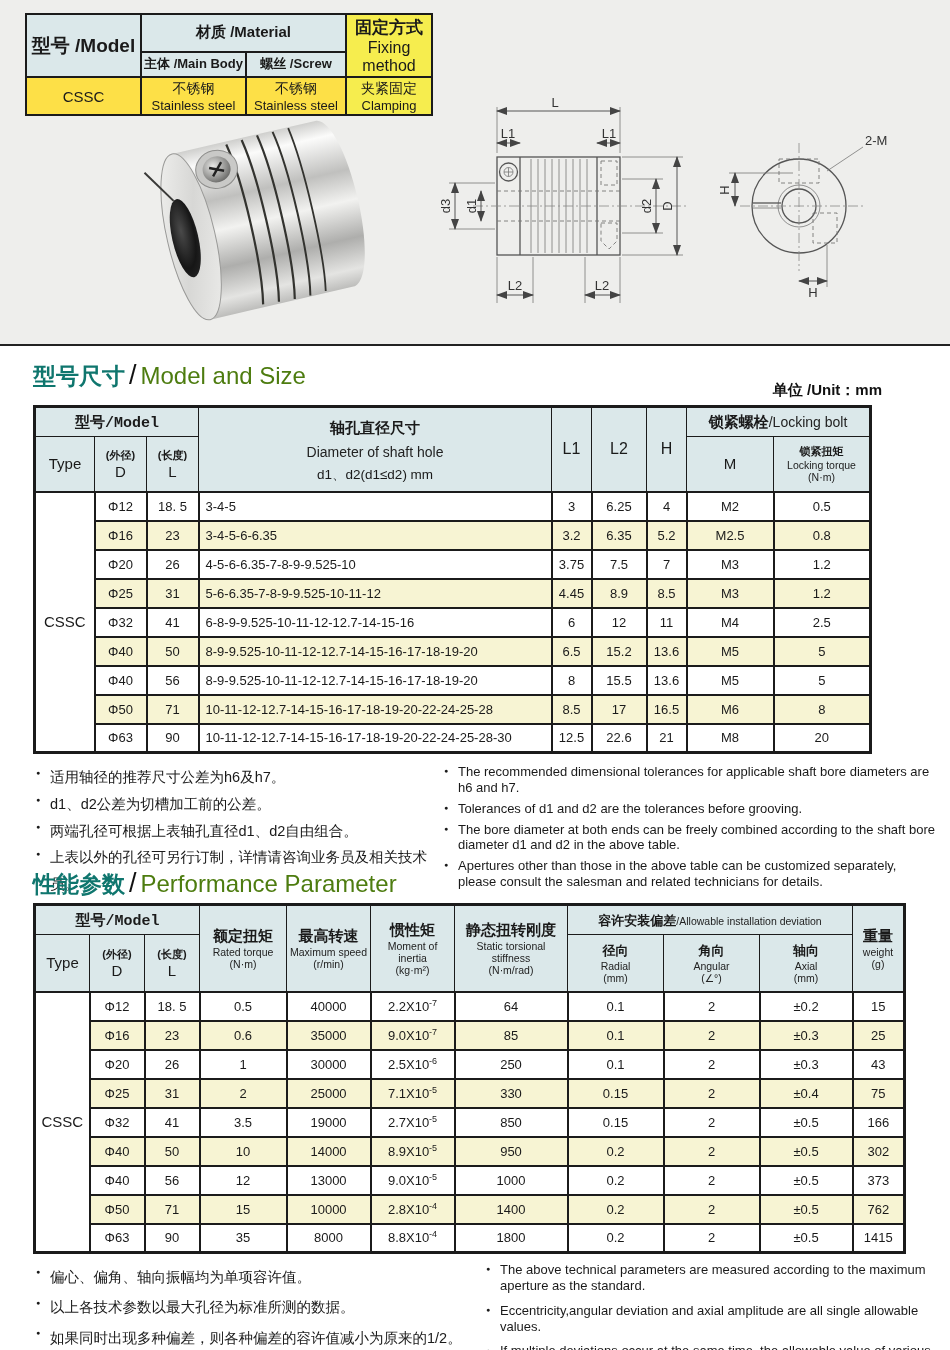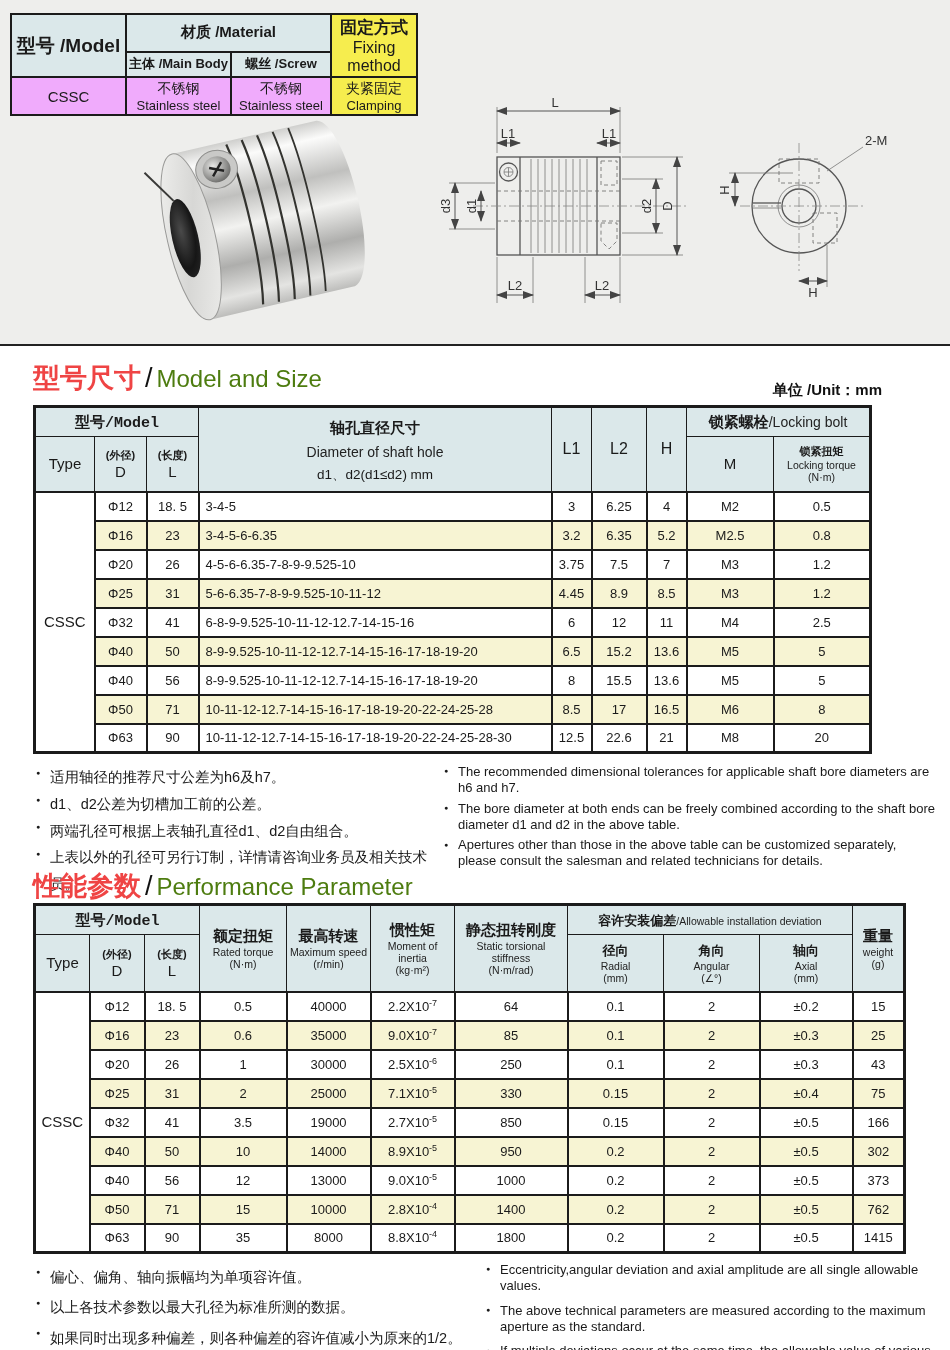--- a/index.html
+++ b/index.html
@@ -5,21 +5,21 @@
   html,body{margin:0;padding:0;}
   body{
     width:950px;height:1350px;position:relative;background:#ffffff;
     font-family:"Liberation Sans","DejaVu Sans",sans-serif;color:#1a1a1a;
     -webkit-font-smoothing:antialiased;
   }
   *{box-sizing:border-box;}
   
   .top-band{position:absolute;top:0;left:0;width:950px;height:346px;background:#eeeeec;border-bottom:2px solid #222;}
   
-  .spec{position:absolute;top:13px;left:10px;border-collapse:collapse;table-layout:fixed;background:#f0abfc;}
+  .spec{position:absolute;top:13px;left:25px;border-collapse:collapse;table-layout:fixed;background:#fde047;}
   .spec th,.spec td{border:2px solid #1b1b1b;text-align:center;vertical-align:middle;padding:1px 2px;}
   .spec th{background:#dbe8ea;font-weight:bold;}
   .spec .model-h{font-size:19px;}
   .spec .mat-h{font-size:15px;height:37px;}
   .spec .sub-h{font-size:13px;height:25px;margin-left:32px;}
   .spec .fix-h{background:#f6ed4e;}
   .spec .fix-h .cnb{font-size:17px;font-weight:bold;}
   .spec .fix-h .en{font-size:16px;font-weight:normal;}
   .spec td{height:38px;font-size:13px;}
   .spec td .cn{font-size:14px;}
@@ -29,21 +29,21 @@
   .photo-wrap{position:absolute;top:104px;left:95px;}
   .draw-wrap{position:absolute;top:95px;left:435px;}
   .tech text{font-size:13px;fill:#333;}
   .tech .dim{stroke:#555;stroke-width:1;fill:none;}
   .tech .thin{stroke:#777;stroke-width:0.8;fill:none;}
   .tech .body{stroke:#555;stroke-width:1.3;fill:none;}
   .tech .cline{stroke:#888;stroke-width:0.8;fill:none;stroke-dasharray:10 3 2 3;}
   .tech .dash{stroke:#777;stroke-width:0.9;fill:none;stroke-dasharray:4 3;}
   
   .sec-title{position:absolute;left:33px;white-space:nowrap;}
-  .sec-title .cn{font-size:27px;font-weight:bold;color:#ef4444;}
+  .sec-title .cn{font-size:23px;font-weight:bold;color:#0f766e;}
   .sec-title .sep{font-size:27px;color:#111;font-weight:normal;padding:0 4px;}
   .sec-title .en{font-size:24px;color:#4d7c0f;}
   .unit{position:absolute;top:381px;right:68px;font-size:15px;color:#111;font-weight:bold;}
   
   .dtable{border-collapse:collapse;table-layout:fixed;background:#fff;border:3px solid #1b1b1b;}
   .dtable th{border:1px solid #1b1b1b;background:#dbe8ea;font-weight:normal;text-align:center;vertical-align:middle;padding:1px 2px;}
   .dtable td{border:2px solid #1b1b1b;text-align:center;vertical-align:middle;font-size:13px;height:29px;padding:1px 3px;}
   .dtable tr.alt td{background:#f7f4d3;}
   .dtable td.type-cell{background:#fff;font-size:15px;}
   .dtable td.left{text-align:left;padding-left:6px;}
@@ -402,20 +402,21 @@
 
 <div class="notes notes1">
   <ul class="ncn">
       <li>适用轴径的推荐尺寸公差为h6及h7。</li>
       <li>d1、d2公差为切槽加工前的公差。</li>
       <li>两端孔径可根据上表轴孔直径d1、d2自由组合。</li>
       <li>上表以外的孔径可另行订制，详情请咨询业务员及相关技术员。</li>
     </ul>
   <ul class="nen">
       <li>The recommended dimensional tolerances for applicable shaft bore diameters are h6 and h7.</li>
+      <li>Tolerances of d1 and d2 are the tolerances before grooving.</li>
       <li>The bore diameter at both ends can be freely combined according to the shaft bore diameter d1 and d2 in the above table.</li>
       <li>Apertures other than those in the above table can be customized separately, please consult the salesman and related technicians for details.</li>
     </ul>
 </div>
 
 <div class="sec-title" style="top:868px;">
   <span class="cn">性能参数</span><span class="sep">/</span><span class="en">Performance Parameter</span>
 </div>
 
 <table class="dtable perf-t">
@@ -602,17 +603,17 @@
     </tbody>
 </table>
 
 <div class="notes notes2">
   <ul class="ncn" style="width:450px;">
       <li>偏心、偏角、轴向振幅均为单项容许值。</li>
       <li>以上各技术参数以最大孔径为标准所测的数据。</li>
       <li>如果同时出现多种偏差，则各种偏差的容许值减小为原来的1/2。</li>
     </ul>
   <ul class="nen">
+      <li>The above technical parameters are measured according to the maximum aperture as the standard.</li>
       <li>Eccentricity,angular deviation and axial amplitude are all single allowable values.</li>
-      <li>The above technical parameters are measured according to the maximum aperture as the standard.</li>
       <li>If multiple deviations occur at the same time, the allowable value of various deviations will be reduced to 1/2 of the original value.</li>
     </ul>
 </div>
 
 </body></html>

